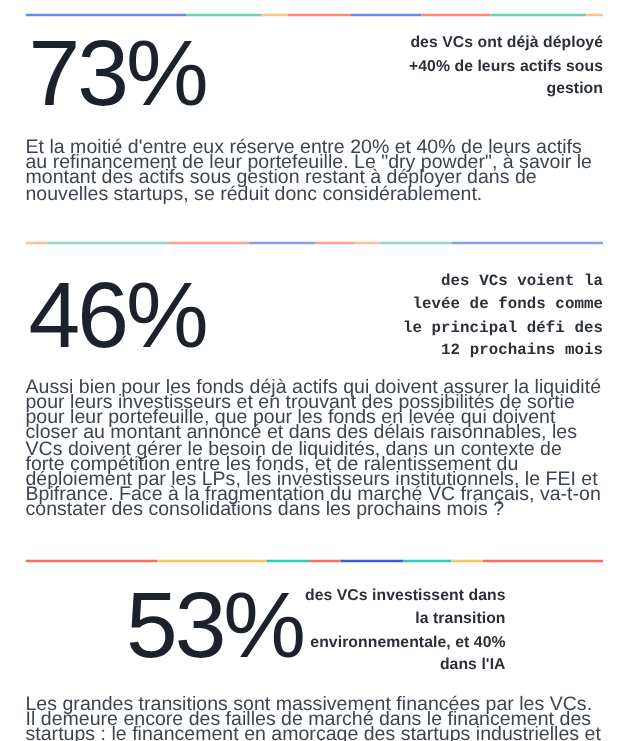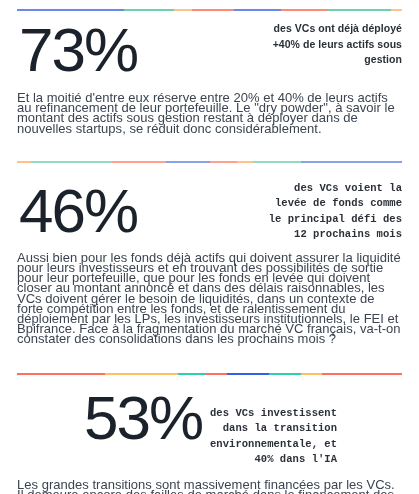--- a/index.html
+++ b/index.html
@@ -76,21 +76,21 @@
 
   #section-2 .divider { margin-top: 27px; }
   #section-2 .stat-row { margin-top: 17px; }
   #section-2 .big-number { margin-left: 2px; }
   #section-2 .stat-caption { margin-top: 1px; font-family: Liberation Mono, monospace; }
   #section-2 .body-text { margin-top: 10px; }
 
   #section-3 .divider { margin-top: 28px; }
   #section-3 .stat-row { margin-top: 12px; justify-content: center; }
   #section-3 .big-number { margin-left: 2px; }
-  #section-3 .stat-caption { margin-top: 19px; font-family: Liberation Mono, monospace; }
+  #section-3 .stat-caption { margin-top: 3px; }
   #section-3 .body-text { margin-top: 12px; }
 </style>
 </head>
 <body>
 
 <div class="page">
 
   <div class="section" id="section-1">
     <div class="divider">
         <span class="seg" style="background: rgb(109, 135, 232); flex: 30 0 0px;"></span>

